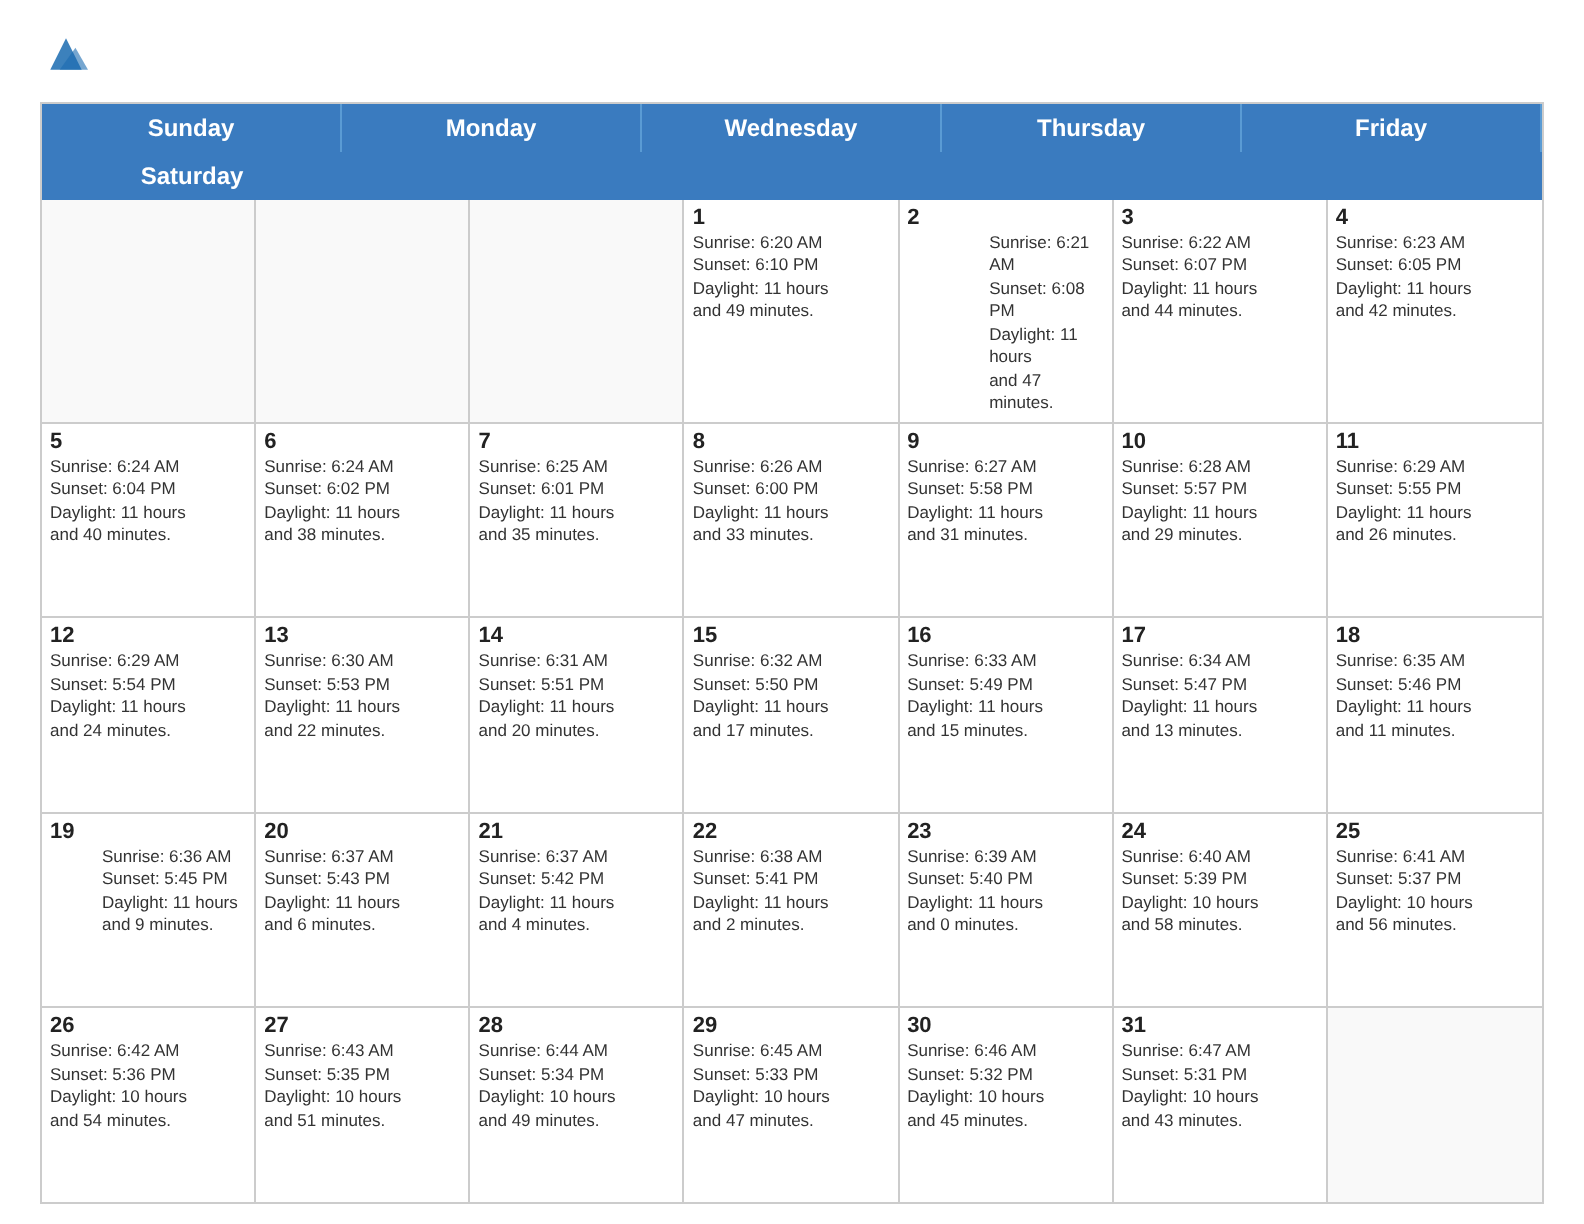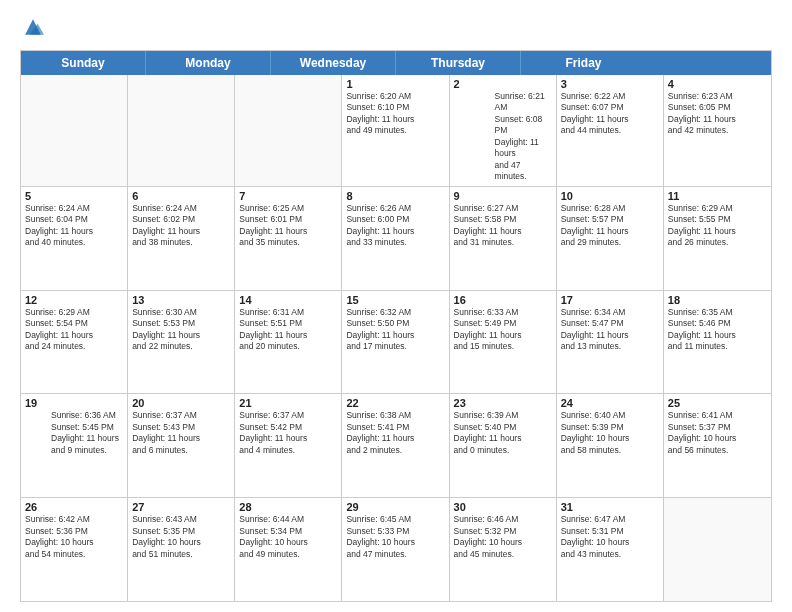--- a/index.html
+++ b/index.html
@@ -53,21 +53,21 @@
       color: #333;
     }
     .calendar {
       flex: 1;
       display: flex;
       flex-direction: column;
       border: 1px solid #ccc;
     }
     .cal-header {
       display: grid;
-      grid-template-columns: repeat(6, 1fr);
+      grid-template-columns: repeat(5, 1fr);
       background: #3a7bbf;
     }
     .cal-header-cell {
       color: #fff;
       font-weight: bold;
       font-size: 12px;
       padding: 5px 4px;
       text-align: center;
       border-right: 1px solid #5a9bd4;
     }
@@ -132,20 +132,21 @@
     </div>
   </div>
 
   <div class="calendar">
     <div class="cal-header">
     <div class="cal-header-cell">Sunday</div>
         <div class="cal-header-cell">Monday</div>
         <div class="cal-header-cell">Wednesday</div>
         <div class="cal-header-cell">Thursday</div>
         <div class="cal-header-cell">Friday</div>
+        <div class="cal-header-cell">Saturday</div>
       </div>
     <div class="cal-body">
     <div class="cal-row">
           <div class="cal-cell empty"></div>
           <div class="cal-cell empty"></div>
           <div class="cal-cell empty"></div>
           <div class="cal-cell">
             <span class="day-num">1</span>
             <div class="cell-text" style="white-space: pre-line;">Sunrise: 6:20 AM
 Sunset: 6:10 PM

